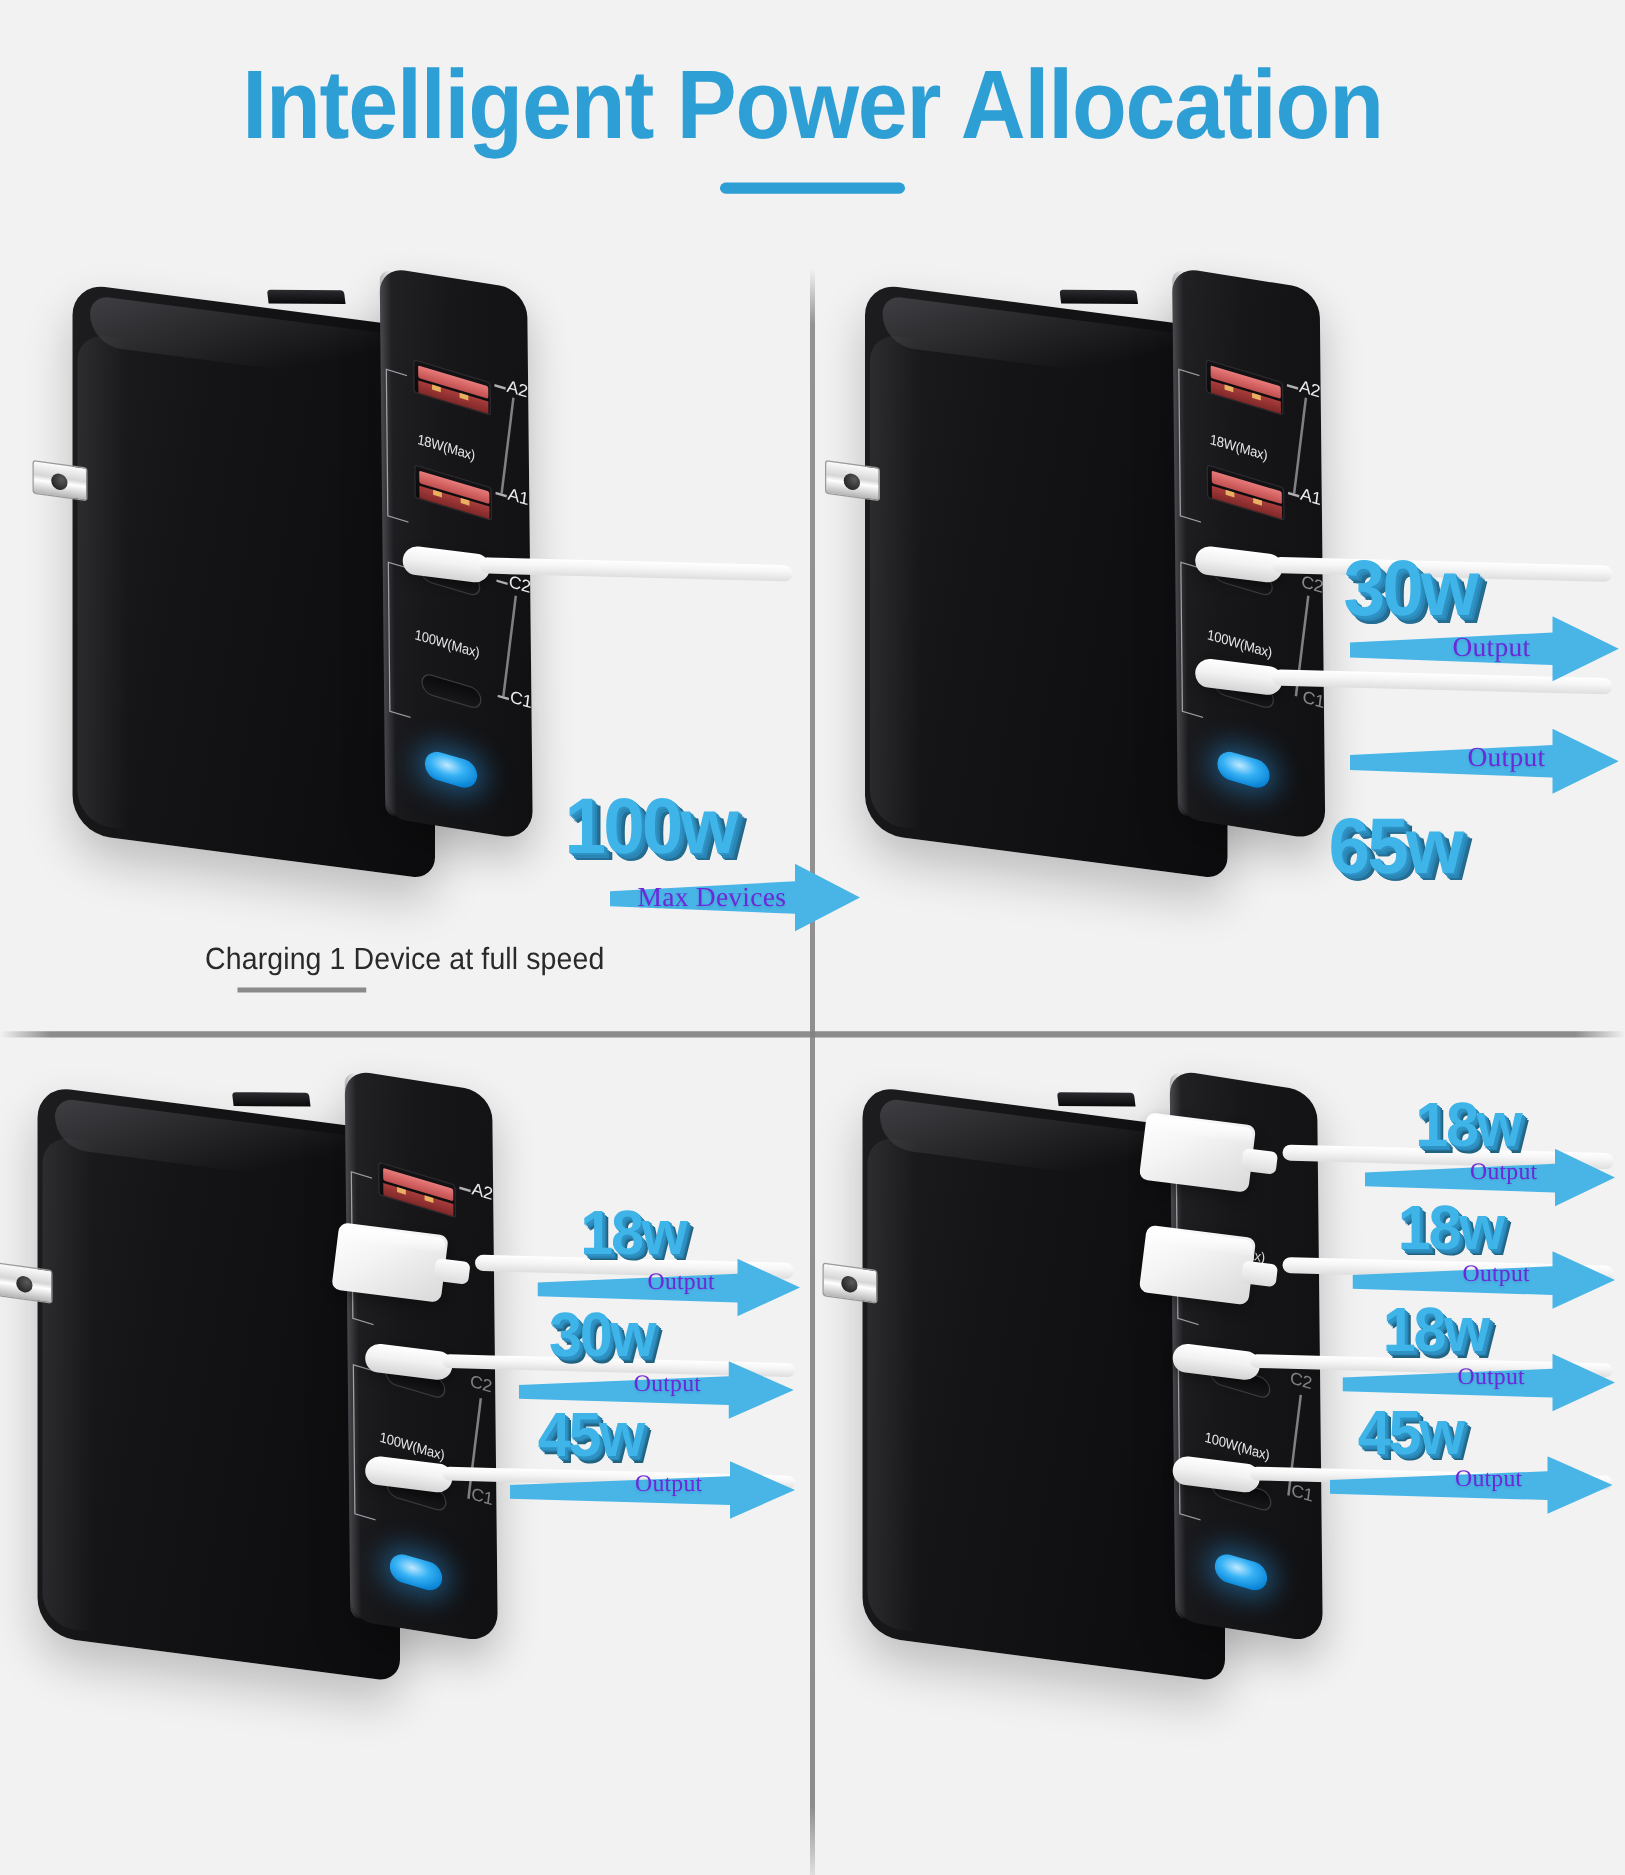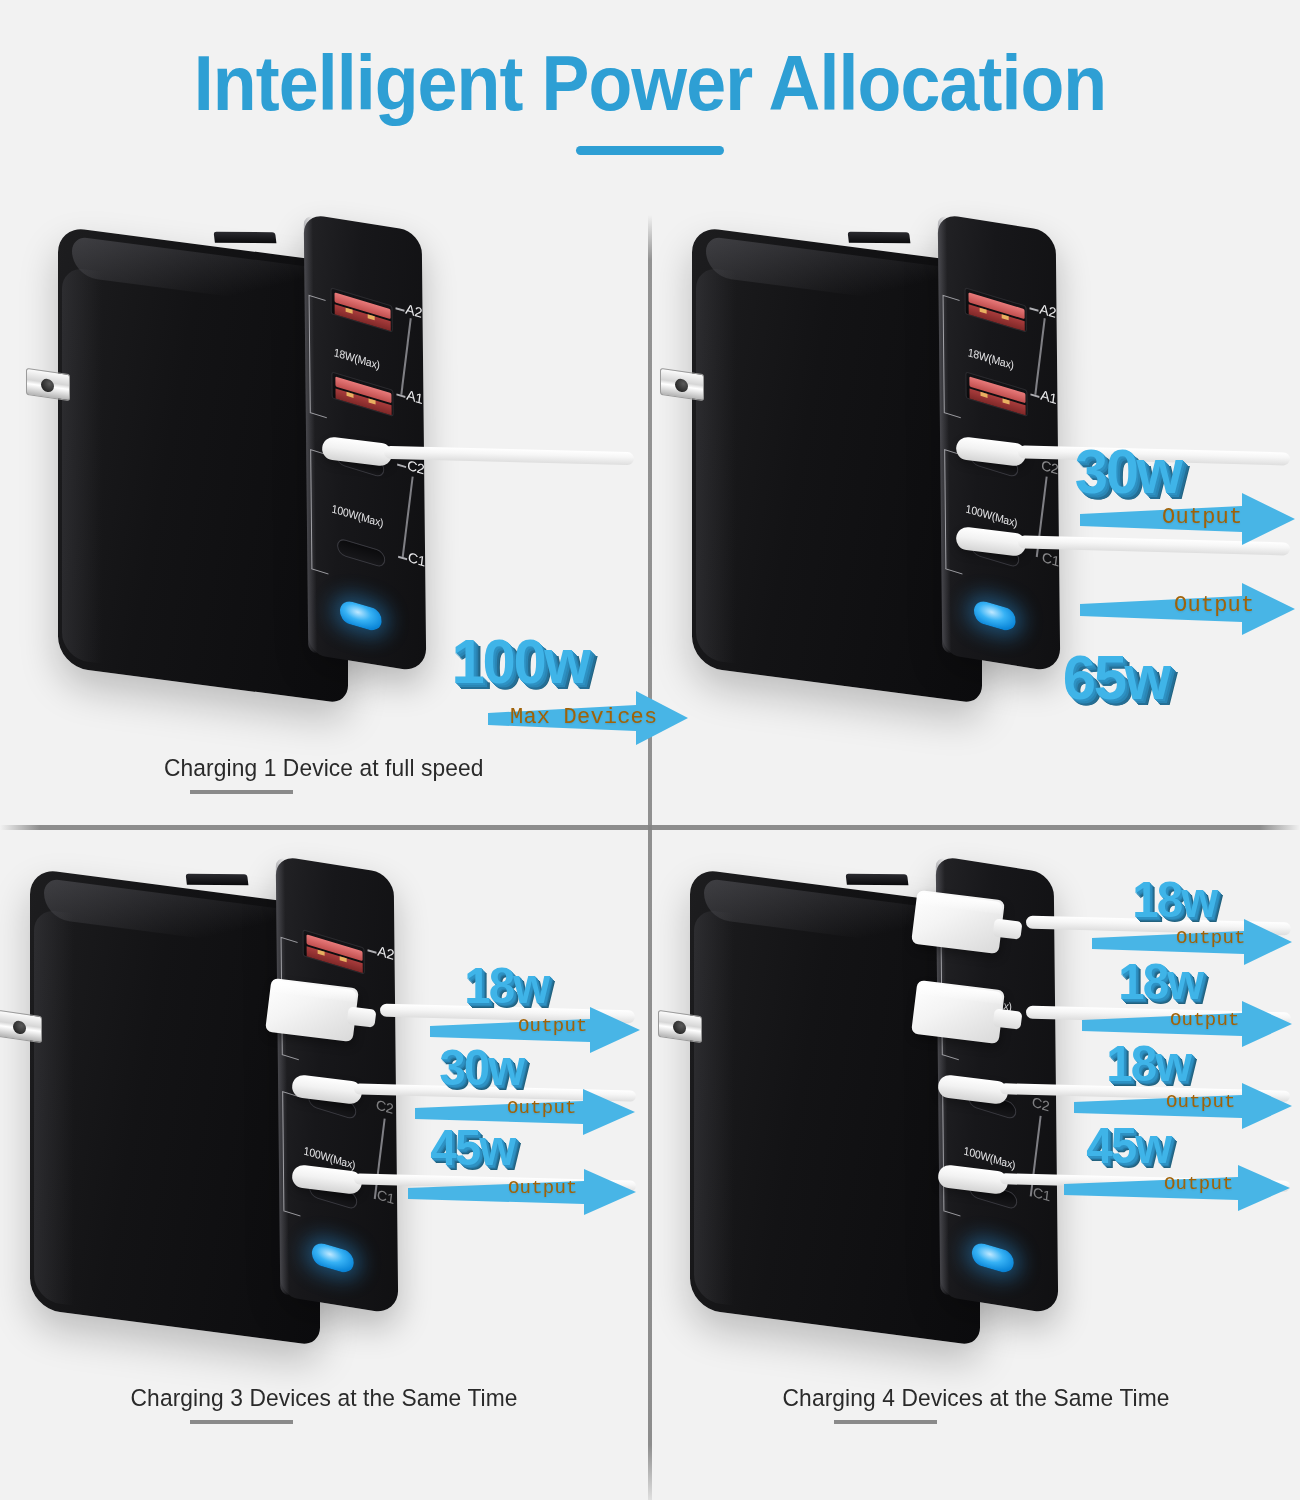--- a/index.html
+++ b/index.html
@@ -363,23 +363,23 @@
   .arrow-group { position: absolute; }
 
   .arrow {
     position: absolute;
     left: 0; top: 0;
   }
   .arrow svg { display: block; }
 
   .arrow-label {
     position: absolute;
-    color: #a16207;
+    color: #6d28d9;
     font-size: 22px;
-    font-family: Liberation Mono, monospace;
+    font-family: Liberation Serif, serif;
     letter-spacing: 0.2px;
     white-space: nowrap;
     text-shadow: 0 1px 2px rgba(0,0,0,0.10);
   }
   .arrow-label.small { font-size: 19px; }
 
   .watt {
     position: absolute;
     font-size: 63px;
     font-weight: bold;
@@ -649,24 +649,20 @@
         <div class="watt sm" style="left:20px; top:-18px;">45w</div>
         <div class="arrow" style="left:0px; top:32px;">
           <svg width="228" height="48" viewBox="0 0 228 48">
             <path d="M0 19 L176 12 L176 0 L228 23 L176 46 L176 35 L0 30 Z" fill="#48b5e6"></path>
           </svg>
         </div>
         <div class="arrow-label small" style="left:100px; top:40px;">Output</div>
       </div>
     </div>
 
-    <div class="caption-wrap">
-      <div class="caption">Charging 3 Devices at the Same Time</div>
-      <div class="caption-underline"></div>
-    </div>
   </div>
 
   <div class="panel p4">
     <div class="scene">
 
       <div class="charger">
         <div class="body-main"></div>
         <div class="body-top-glint"></div>
         <div class="body-left-sheen"></div>
         <div class="prong-notch"></div>
@@ -745,18 +741,14 @@
         <div class="watt sm" style="left:20px; top:-20px;">45w</div>
         <div class="arrow" style="left:0px; top:28px;">
           <svg width="226" height="48" viewBox="0 0 226 48">
             <path d="M0 19 L174 12 L174 0 L226 23 L174 46 L174 35 L0 30 Z" fill="#48b5e6"></path>
           </svg>
         </div>
         <div class="arrow-label small" style="left:100px; top:36px;">Output</div>
       </div>
     </div>
 
-    <div class="caption-wrap">
-      <div class="caption">Charging 4 Devices at the Same Time</div>
-      <div class="caption-underline"></div>
-    </div>
   </div>
 </div>
 
 </body></html>

